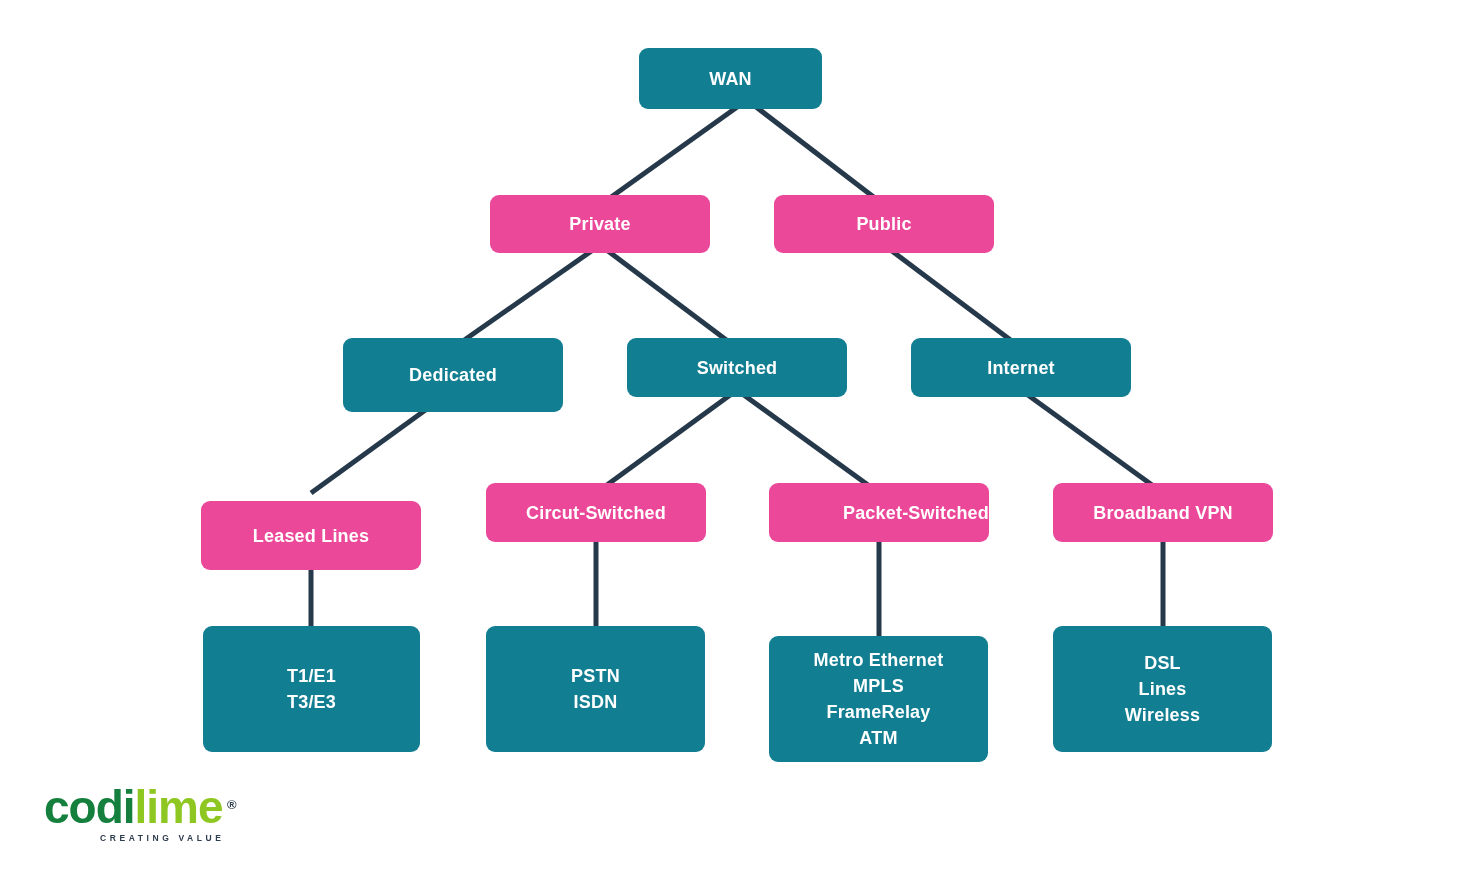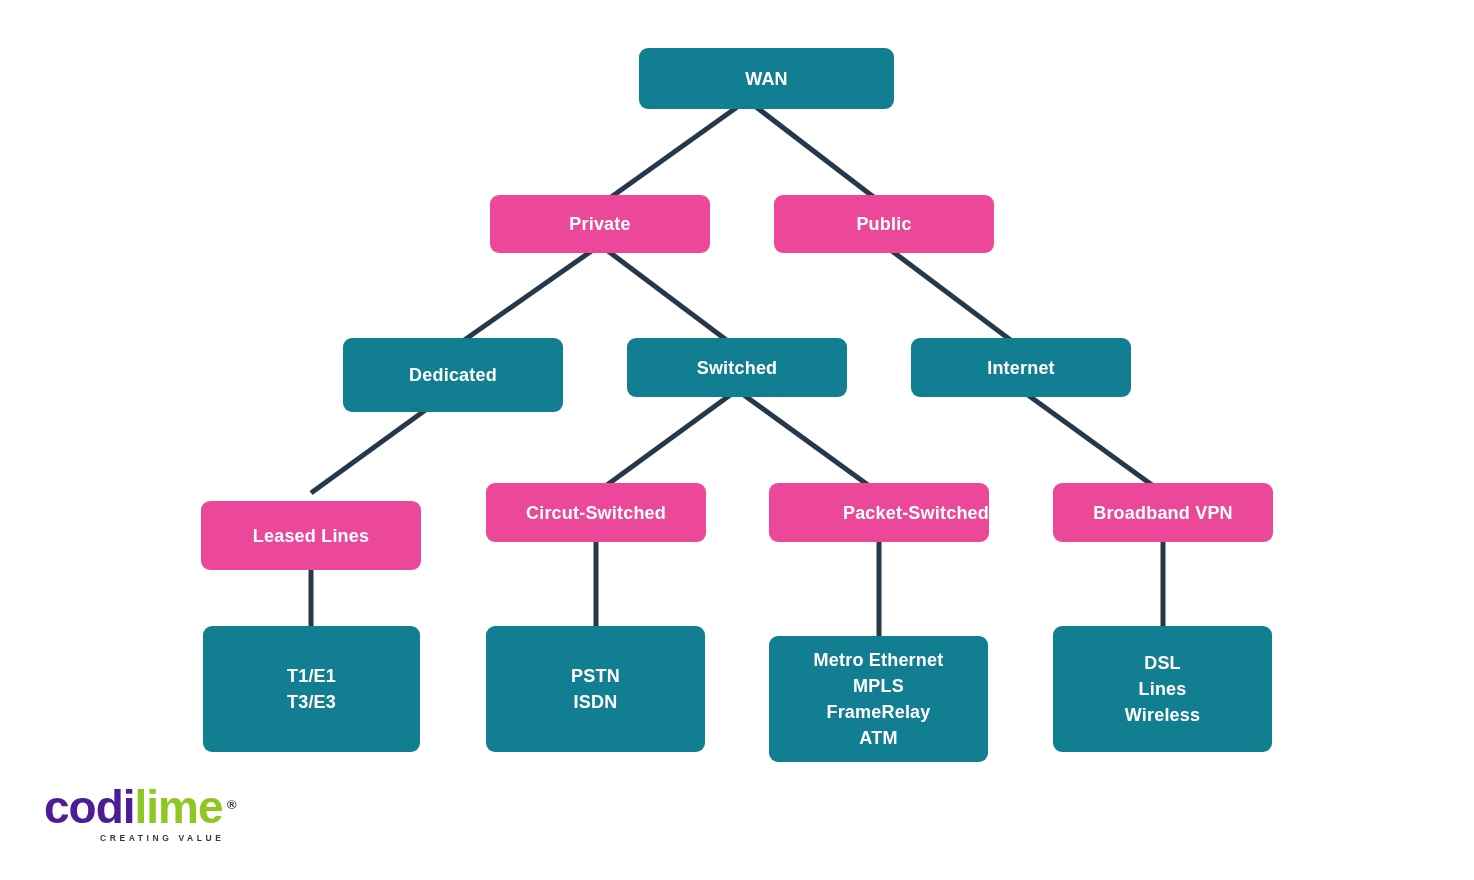--- a/index.html
+++ b/index.html
@@ -23,21 +23,21 @@
     font-weight: bold;
     font-size: 18px;
     letter-spacing: 0.2px;
     text-align: center;
   }
   .node.dark { background: #127e91; }
   .node.cyan { background: #ec4899; }
   .node .line { display: block; line-height: 26px; }
 
   
-  #n-wan        { left: 639px; top: 48px;  width: 255px; height: 61px; }
+  #n-wan        { left: 639px; top: 48px;  width: 183px; height: 61px; }
   
   #n-private    { left: 490px; top: 195px; width: 220px; height: 58px; }
   #n-public     { left: 774px; top: 195px; width: 220px; height: 58px; }
   
   #n-dedicated  { left: 343px; top: 338px; width: 220px; height: 74px; }
   #n-switched   { left: 627px; top: 338px; width: 220px; height: 59px; }
   #n-internet   { left: 911px; top: 338px; width: 220px; height: 59px; }
   
   #n-leased     { left: 201px;  top: 501px; width: 220px; height: 69px; }
   #n-circut     { left: 486px;  top: 483px; width: 220px; height: 59px; }
@@ -51,21 +51,21 @@
 
   
   .logo {
     position: absolute; left: 44px; top: 784px; z-index: 2;
     display: inline-block;
   }
   .logo-text {
     font-size: 46px; font-weight: bold; line-height: 46px;
     letter-spacing: -1px; position: relative; display: inline-block;
   }
-  .logo-dark  { color: #4c1d95; }
+  .logo-dark  { color: #15803d; }
   .logo-green { color: #8fc722; }
   .logo-reg {
     position: absolute; right: -14px; top: -2px;
     font-size: 13px; font-weight: bold; color: #2e3d4e; letter-spacing: 0;
   }
   .logo-tagline {
     display: block; text-align: right;
     font-size: 8.5px; font-weight: bold; color: #2e3d4e;
     letter-spacing: 3.6px; margin-top: 3px; margin-right: -2px;
   }

